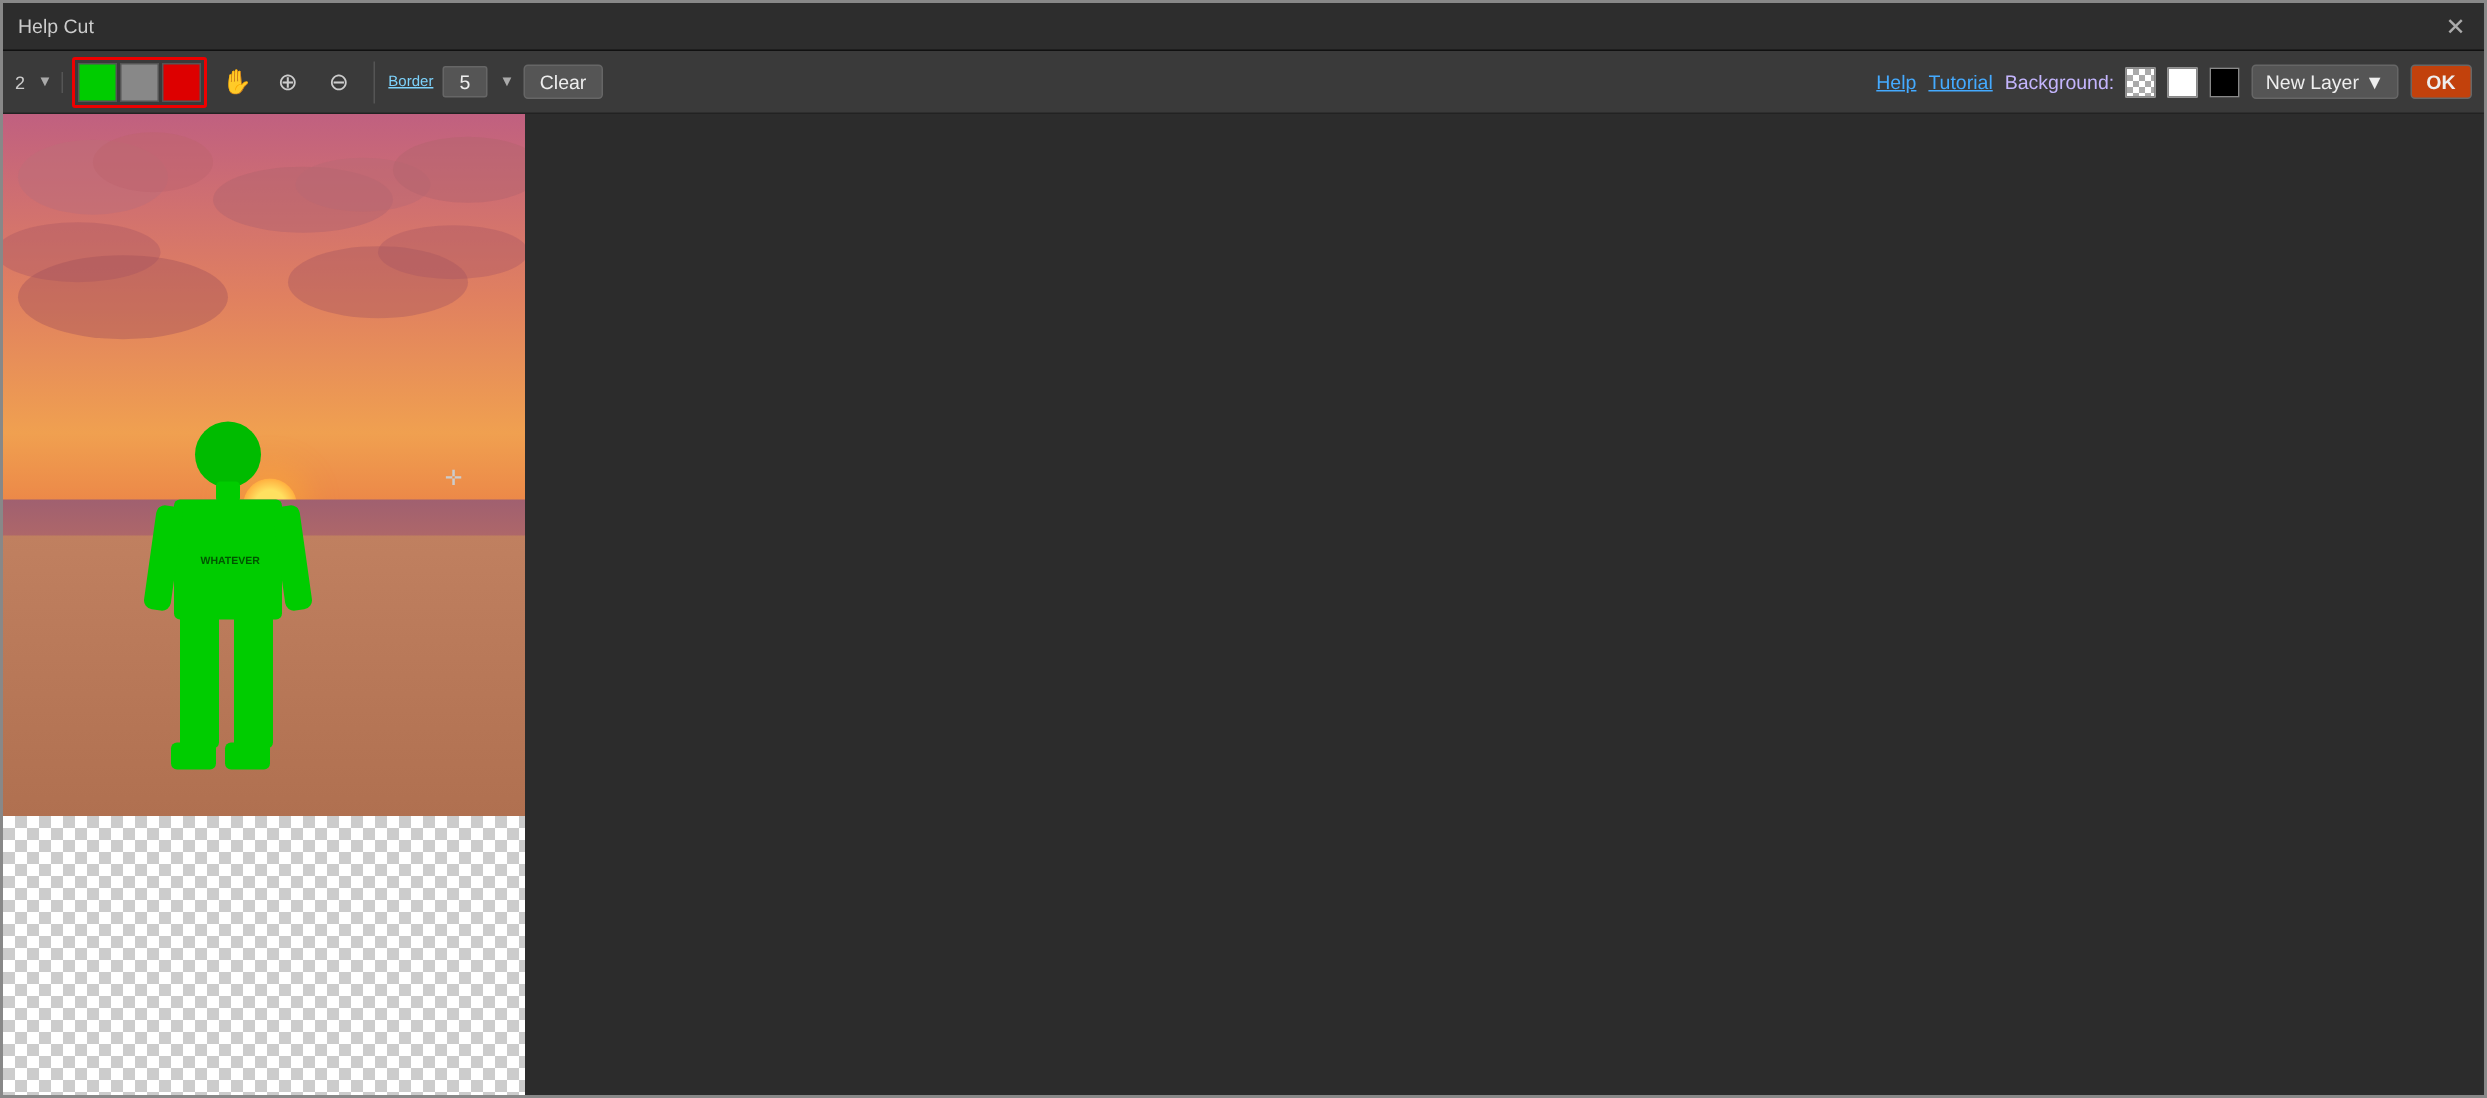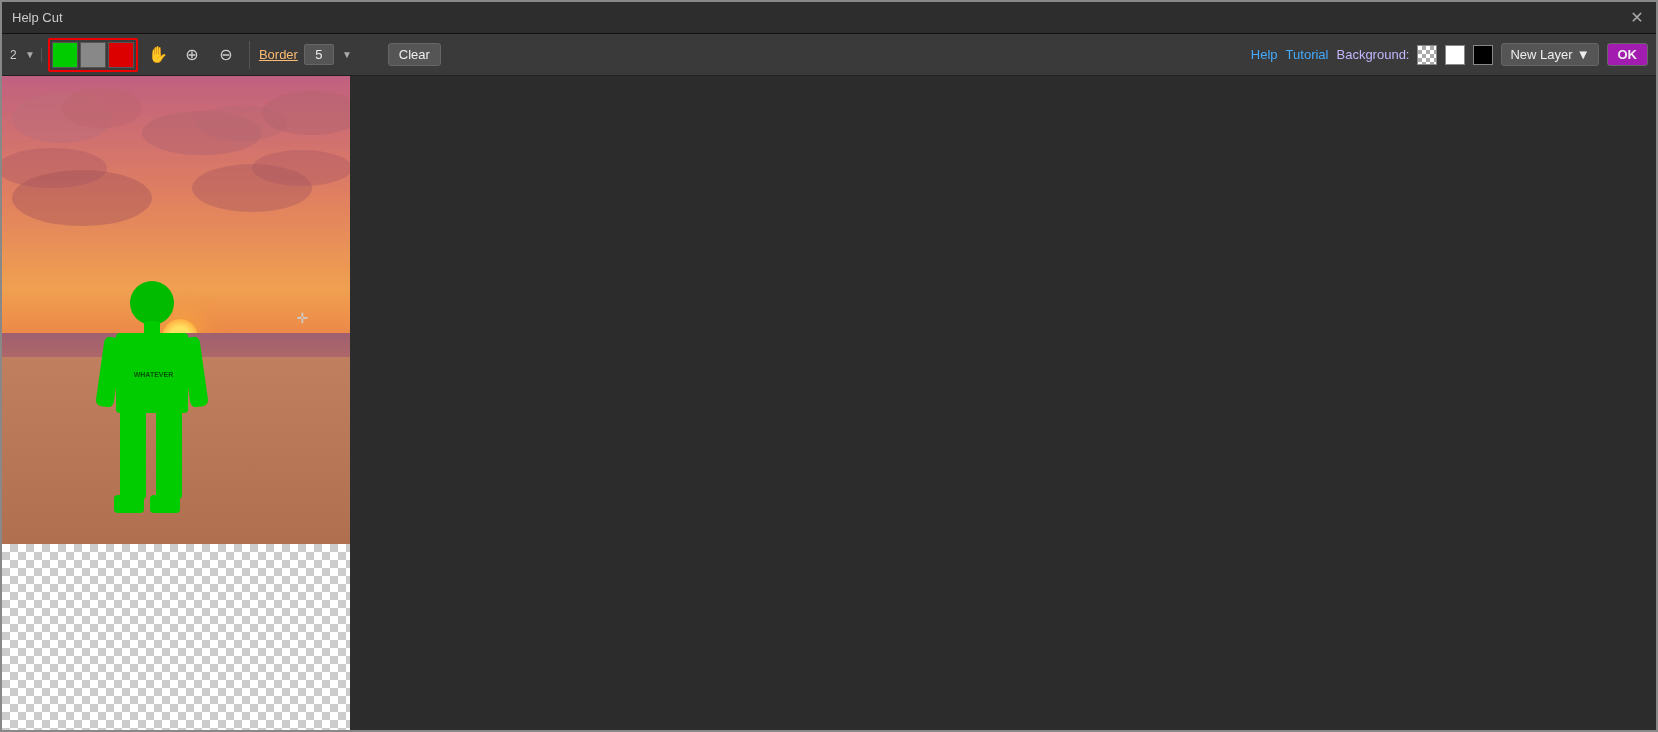--- a/index.html
+++ b/index.html
@@ -87,22 +87,22 @@
     }
 
     .toolbar-divider {
       width: 1px;
       height: 28px;
       background: #555;
       margin: 0 3px;
     }
 
     .border-label {
-      color: #fdba74;
-      font-size: 13px;
+      color: #7dd3fc;
+      font-size: 10px;
       text-decoration: underline;
     }
     .border-input {
       width: 30px;
       background: #555;
       border: 1px solid #666;
       color: #eee;
       font-size: 13px;
       text-align: center;
       padding: 2px;
@@ -116,34 +116,34 @@
     }
 
     .toolbar-btn {
       background: #555;
       border: 1px solid #666;
       color: #eee;
       padding: 3px 10px;
       font-size: 13px;
       cursor: pointer;
       border-radius: 3px;
-      margin-left: 30px;
     }
 
     .toolbar-right {
       margin-left: auto;
       display: flex;
       align-items: center;
       gap: 8px;
     }
 
     .help-link, .tutorial-link {
       color: #4af;
       cursor: pointer;
       font-size: 13px;
+      text-decoration: underline;
       text-align: right;
     }
 
     .bg-label {
       color: #c4b5fd;
       font-size: 13px;
     }
     .bg-swatch {
       width: 20px;
       height: 20px;
@@ -170,21 +170,21 @@
       color: #eee;
       font-size: 13px;
       padding: 3px 8px;
       cursor: pointer;
       border-radius: 3px;
       display: flex;
       align-items: flex-end;
       gap: 4px;
     }
     .ok-btn {
-      background: #a21caf;
+      background: #c2410c;
       border: 1px solid #666;
       color: #eee;
       padding: 3px 10px;
       font-size: 13px;
       cursor: pointer;
       border-radius: 3px;
       font-weight: bold;
     }
 
     

